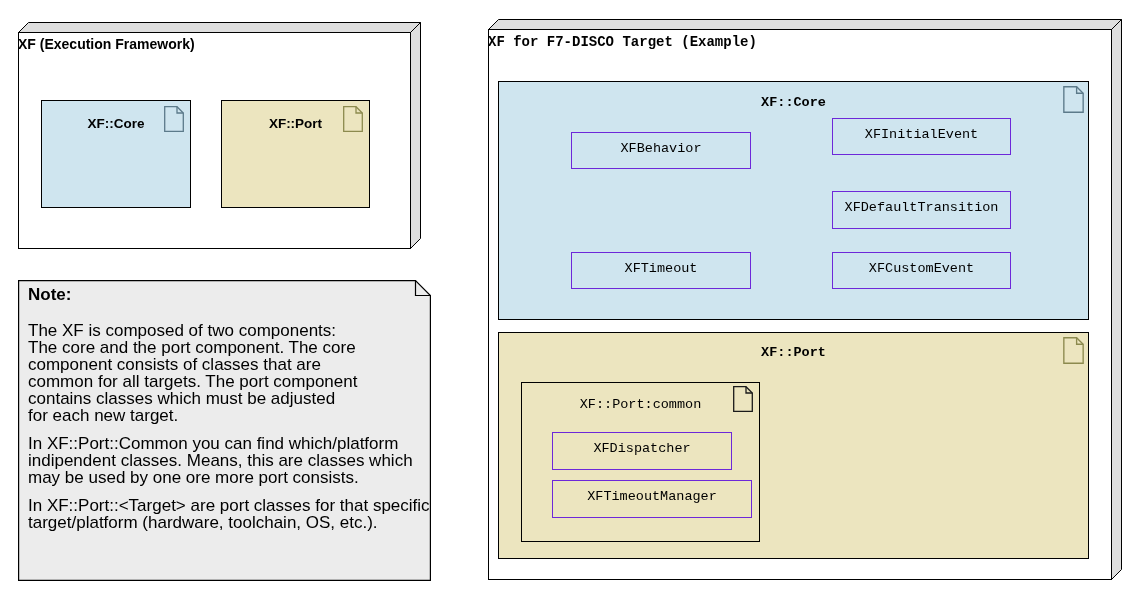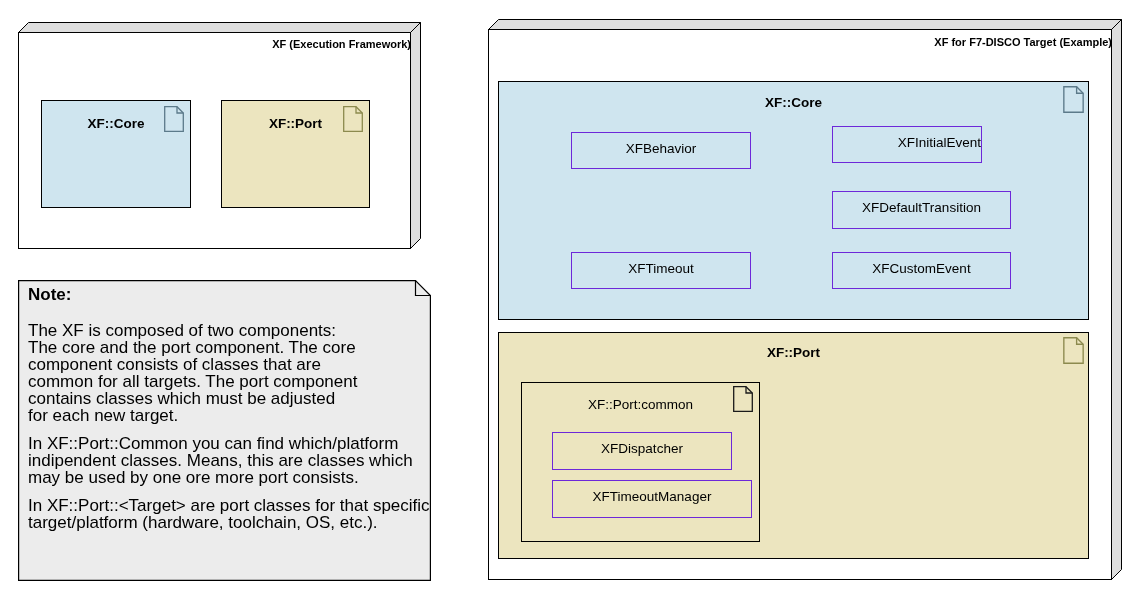--- a/index.html
+++ b/index.html
@@ -4,21 +4,21 @@
 <style>
   html,body{margin:0;padding:0;background:#fff;}
   .canvas{
     position:relative;width:1140px;height:600px;background:#ffffff;
     font-family:"Liberation Sans",sans-serif;color:#000;overflow:hidden;
   }
   .node{position:absolute;}
   .node > svg{position:absolute;left:0;top:0;}
   .band{fill:var(--band-fill,#dedede);stroke:#000;stroke-width:1;}
   .face{fill:#ffffff;stroke:#000;stroke-width:1;}
-  .node-title{position:absolute;text-align:right;font-weight:bold;font-size:11px;line-height:15px;}
+  .node-title{position:absolute;text-align:left;font-weight:bold;font-size:14px;line-height:15px;}
   .pkg{position:absolute;border:1px solid #000;box-sizing:border-box;}
   .pkg-blue{background:var(--core-fill,#cfe5ef);}
   .pkg-tan{background:var(--port-fill,#ece5bf);}
   .pkg-title{position:absolute;left:0;right:0;text-align:center;font-size:13.5px;line-height:15px;}
   .b{font-weight:bold;}
   .cls{
     position:absolute;border:1px solid #6d28d9;box-sizing:border-box;
     text-align:center;font-size:13.5px;line-height:15px;padding-top:8px;
   }
   .comp{
@@ -89,36 +89,36 @@
         <div class="nline">indipendent classes. Means, this are classes which</div>
         <div class="nline">may be used by one ore more port consists.</div>
       </div>
       <div class="note-para">
         <div class="nline">In XF::Port::&lt;Target&gt; are port classes for that specific</div>
         <div class="nline">target/platform (hardware, toolchain, OS, etc.).</div>
       </div>
     </div>
   </div>
 
-  <div class="node" style="left:488px; top:19px; width:635px; height:562px;">
+  <div class="node" style="left:488px; top:19px; width:635px; height:562px;font-family:Liberation Mono, monospace;">
     <svg width="635" height="562" viewBox="0 0 635 562">
       <polygon class="band" points="0.5,10.5 10.5,0.5 633.5,0.5 623.5,10.5"></polygon>
       <polygon class="band" points="623.5,10.5 633.5,0.5 633.5,550.5 623.5,560.5"></polygon>
       <rect class="face" x="0.5" y="10.5" width="623" height="550"></rect>
     </svg>
     <div class="node-title" style="left:0; top:16px; width:624px;">XF for F7-DISCO Target (Example)</div>
 
     <div class="pkg pkg-blue" style="left:10px; top:62px; width:591px; height:239px;">
       <div class="pkg-title b" style="top:13px;">XF::Core</div>
       <svg class="nicon ic-blue" style="right:4px; top:4px;" width="21" height="27" viewBox="0 0 20 26">
         <path d="M0.7,0.7 L13,0.7 L19.3,7 L19.3,25.3 L0.7,25.3 Z"></path>
         <polyline points="13,0.7 13,7 19.3,7"></polyline>
       </svg>
       <div class="cls" style="left:72px; top:50px; width:180px; height:37px;">XFBehavior</div>
-      <div class="cls" style="left:333px; top:44px; width:150px; height:37px;text-align:right;">XFInitialEvent</div>
+      <div class="cls" style="left:333px; top:36px; width:179px; height:37px;">XFInitialEvent</div>
       <div class="cls" style="left:333px; top:109px; width:179px; height:38px;">XFDefaultTransition</div>
       <div class="cls" style="left:72px; top:170px; width:180px; height:37px;">XFTimeout</div>
       <div class="cls" style="left:333px; top:170px; width:179px; height:37px;">XFCustomEvent</div>
     </div>
 
     <div class="pkg pkg-tan" style="left:10px; top:313px; width:591px; height:227px;">
       <div class="pkg-title b" style="top:12px;">XF::Port</div>
       <svg class="nicon ic-olive" style="right:4px; top:4px;" width="21" height="27" viewBox="0 0 20 26">
         <path d="M0.7,0.7 L13,0.7 L19.3,7 L19.3,25.3 L0.7,25.3 Z"></path>
         <polyline points="13,0.7 13,7 19.3,7"></polyline>

